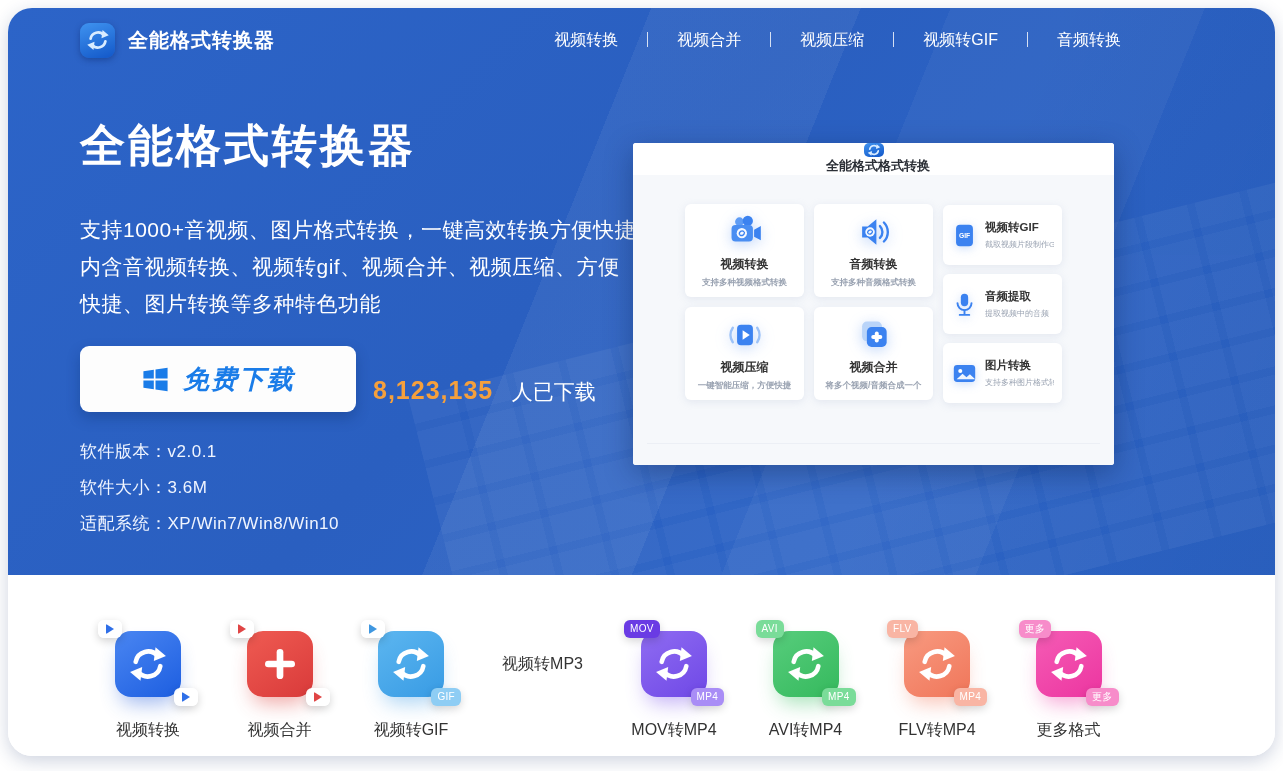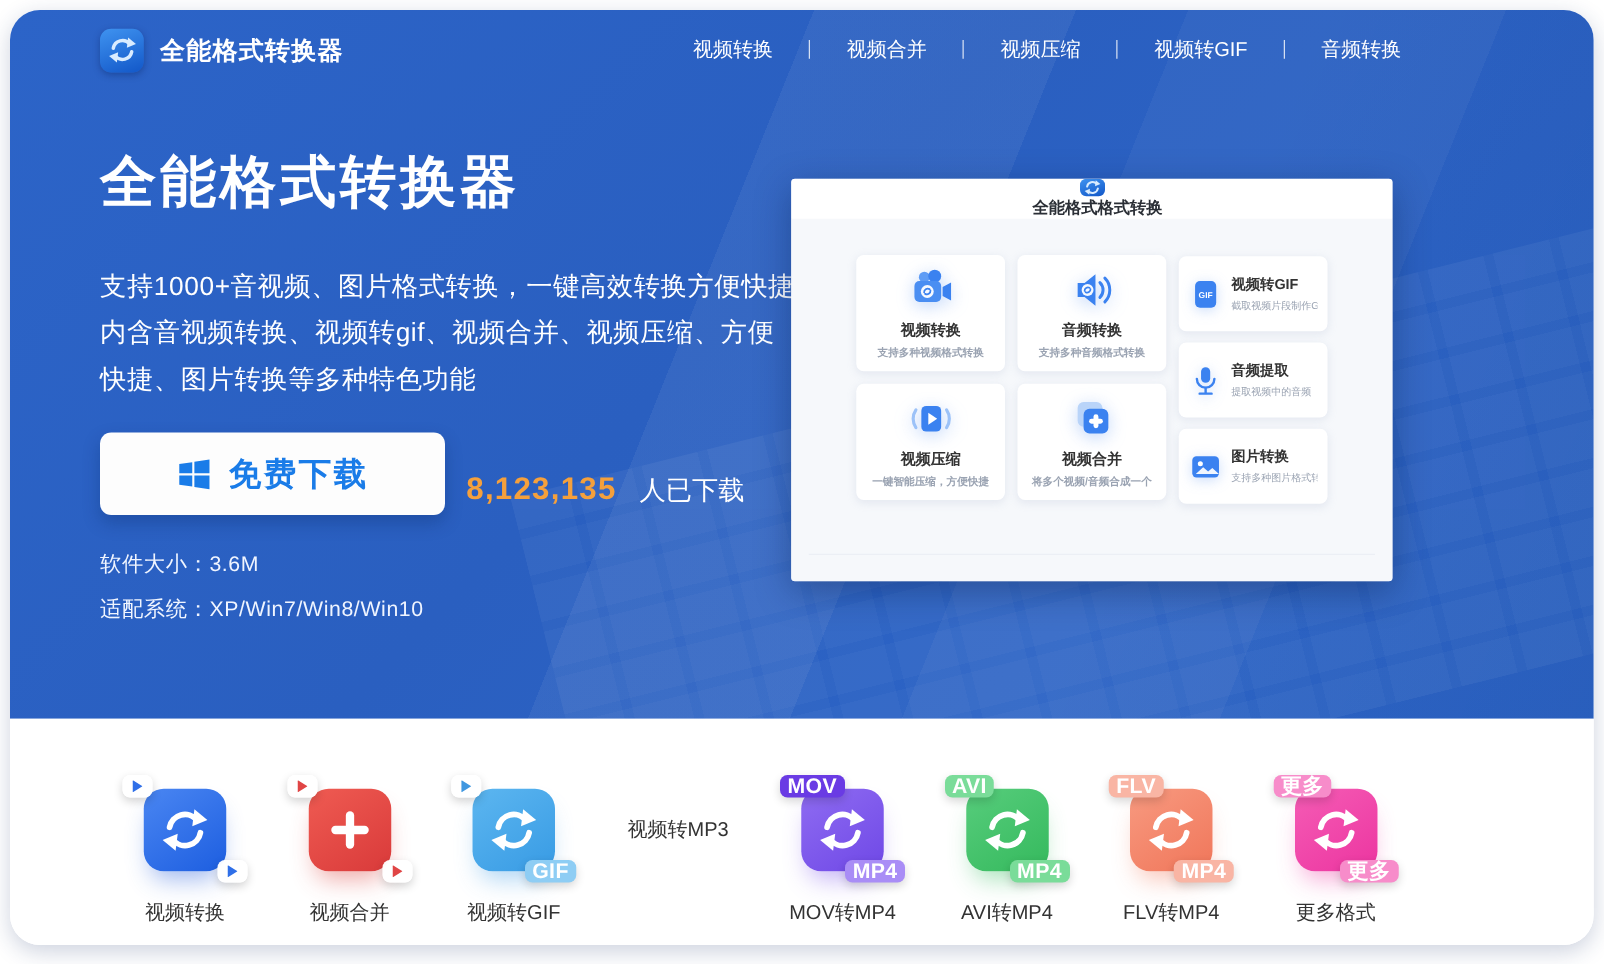--- a/index.html
+++ b/index.html
@@ -31,21 +31,21 @@
   .nav-item + .nav-item::before{content:"";display:inline-block;width:1px;height:15px;
     background:rgba(255,255,255,.8);margin:0 29px;vertical-align:-2px;}
 
   
   .hero-left{position:relative;z-index:2;margin:44px 0 0 72px;width:560px;color:#fff;}
   .hero-title{font-size:45px;font-weight:bold;letter-spacing:3px;margin:0;}
   .hero-desc{margin-top:35px;font-size:21px;line-height:37px;letter-spacing:.5px;}
   .dl-row{display:flex;align-items:flex-end;margin-top:24px;}
   .dl-btn{width:276px;height:66px;background:#fdfdfd;border:none;border-radius:9px;cursor:pointer;
     display:flex;align-items:center;justify-content:center;gap:13px;
-    box-shadow:0 6px 14px rgba(8,35,90,.28);}
+    box-shadow:0 6px 14px rgba(8,35,90,.28);font-style:italic;}
   .dl-btn .label{color:#1a7ce8;font-size:26px;font-weight:bold;letter-spacing:2px;}
   .stats{margin-left:17px;padding-bottom:6px;white-space:nowrap;}
   .count{color:#f5a03c;font-size:25px;font-weight:bold;letter-spacing:1px;}
   .count-suffix{color:#fff;font-size:21px;margin-left:14px;}
   .info{margin-top:28px;font-size:17px;color:#f0f5ff;}
   .info-line{margin-top:13px;letter-spacing:.5px;}
 
   
   .mockup{position:absolute;z-index:2;left:625px;top:135px;width:481px;height:322px;background:#fff;
     border-radius:3px;box-shadow:0 8px 28px rgba(5,25,70,.35);overflow:hidden;}
@@ -88,21 +88,21 @@
     background:linear-gradient(145deg,var(--c1),var(--c2));
     box-shadow:0 12px 20px -6px var(--glow);}
   .fmt-sq svg{position:absolute;left:13px;top:13px;width:40px;height:40px;display:none;}
   .fmt-sq[data-center="sync"] svg.sync-svg{display:block;}
   .fmt-sq[data-center="plus"] svg.plus-svg{display:block;}
   .badge{position:absolute;display:flex;align-items:center;justify-content:center;
     border-radius:6px;padding:3px 6px;min-width:12px;height:12px;line-height:12px;}
   .badge.tl{left:-17px;top:-11px;}
   .badge.br{right:-17px;bottom:-9px;}
   .badge[data-type="play"]{background:rgba(255,255,255,.97);box-shadow:0 3px 8px rgba(0,0,0,.18);}
-  .badge[data-type="text"]{color:#fff;font-size:17px;font-weight:bold;letter-spacing:.3px;
+  .badge[data-type="text"]{color:#fff;font-size:10px;font-weight:normal;letter-spacing:.3px;
     box-shadow:0 3px 8px rgba(0,0,0,.16);}
   .badge.tl[data-type="text"]{background:var(--pill-tl);}
   .badge.br[data-type="text"]{background:var(--pill-br);}
   .tri{width:0;height:0;border-left:8px solid var(--tri);border-top:5px solid transparent;
     border-bottom:5px solid transparent;border-radius:1px;}
   .fmt-label{margin-top:23px;font-size:16px;color:#333;white-space:nowrap;}
 </style>
 </head>
 <body>
 
@@ -144,20 +144,21 @@
           </svg>
           <span class="label">免费下载</span>
         </button>
         <div class="stats">
           <span class="count">8,123,135</span>
           <span class="count-suffix">人已下载</span>
         </div>
       </div>
       <div class="info">
 
+      <div class="info-line">软件版本：v2.0.1</div>
           <div class="info-line">软件大小：3.6M</div>
           <div class="info-line">适配系统：XP/Win7/Win8/Win10</div>
         </div>
     </div>
 
     <div class="mockup">
       <div class="titlebar">
         <div class="mk-logo">
           <svg viewBox="0 0 48 48" style="color:#d9ecff">
             <path d="M9.2 21.4 A 15 15 0 0 1 35.5 14.4" fill="none" stroke="currentColor" stroke-width="5.5" stroke-linecap="round"></path>

